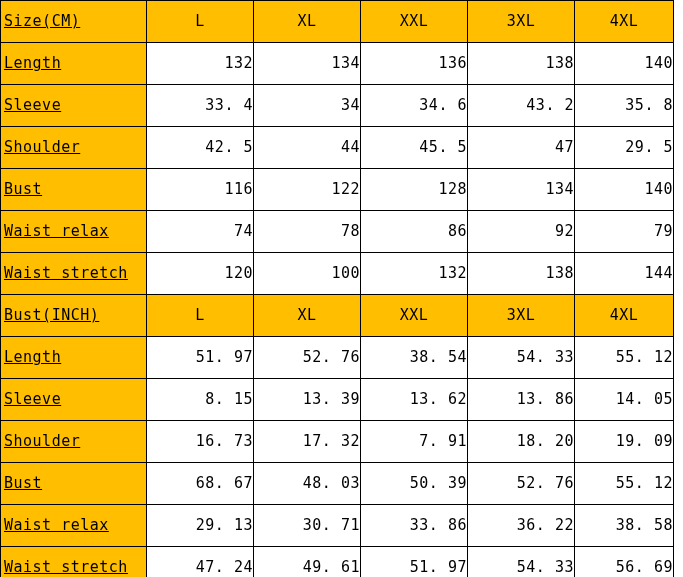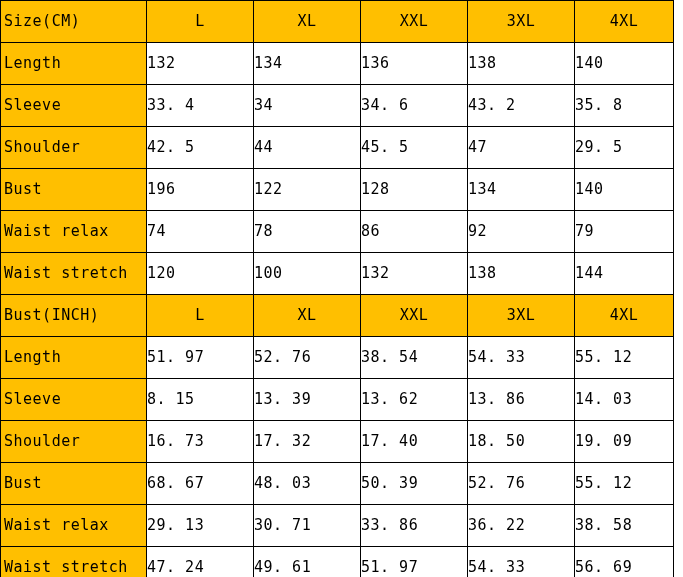--- a/index.html
+++ b/index.html
@@ -43,25 +43,26 @@
   
   #size-chart td.hdr {
     background: #FFBF00;
   }
 
   
   #size-chart td.rowlabel {
     background: #FFBF00;
     text-align: left;
     padding-left: 3px;
+    text-decoration: underline;
   }
 
   
   #size-chart td.val {
-    text-align: left;
+    text-align: right;
   }
 
   
   #size-chart td.sizehdr {
     background: #FFBF00;
     text-align: center;
   }
 </style>
 </head>
 <body>
@@ -103,21 +104,21 @@
       <tr>
         <td class="rowlabel">Shoulder</td>
         <td class="val">42. 5</td>
         <td class="val">44</td>
         <td class="val">45. 5</td>
         <td class="val">47</td>
         <td class="val">29. 5</td>
       </tr>
       <tr>
         <td class="rowlabel">Bust</td>
-        <td class="val">196</td>
+        <td class="val">116</td>
         <td class="val">122</td>
         <td class="val">128</td>
         <td class="val">134</td>
         <td class="val">140</td>
       </tr>
       <tr>
         <td class="rowlabel">Waist relax</td>
         <td class="val">74</td>
         <td class="val">78</td>
         <td class="val">86</td>
@@ -147,28 +148,28 @@
         <td class="val">38. 54</td>
         <td class="val">54. 33</td>
         <td class="val">55. 12</td>
       </tr>
       <tr>
         <td class="rowlabel">Sleeve</td>
         <td class="val">8. 15</td>
         <td class="val">13. 39</td>
         <td class="val">13. 62</td>
         <td class="val">13. 86</td>
-        <td class="val">14. 03</td>
+        <td class="val">14. 05</td>
       </tr>
       <tr>
         <td class="rowlabel">Shoulder</td>
         <td class="val">16. 73</td>
         <td class="val">17. 32</td>
-        <td class="val">17. 40</td>
-        <td class="val">18. 50</td>
+        <td class="val">7. 91</td>
+        <td class="val">18. 20</td>
         <td class="val">19. 09</td>
       </tr>
       <tr>
         <td class="rowlabel">Bust</td>
         <td class="val">68. 67</td>
         <td class="val">48. 03</td>
         <td class="val">50. 39</td>
         <td class="val">52. 76</td>
         <td class="val">55. 12</td>
       </tr>

